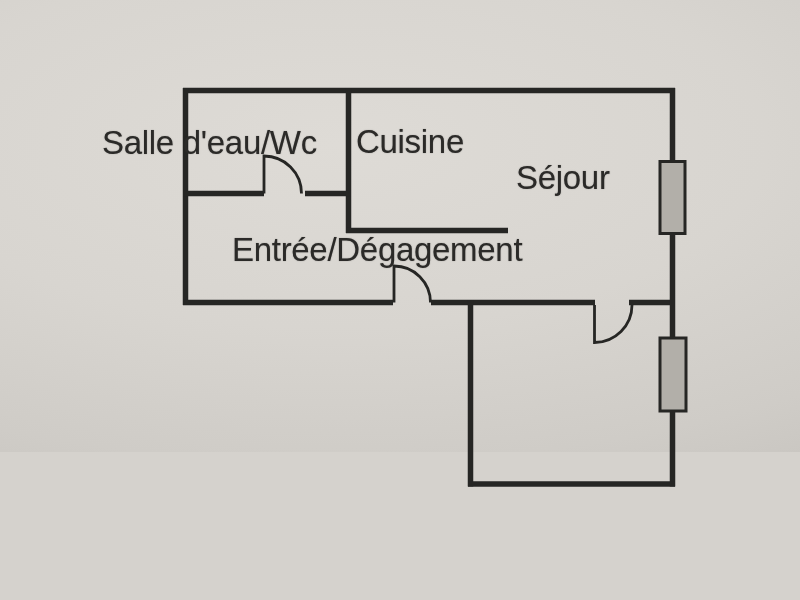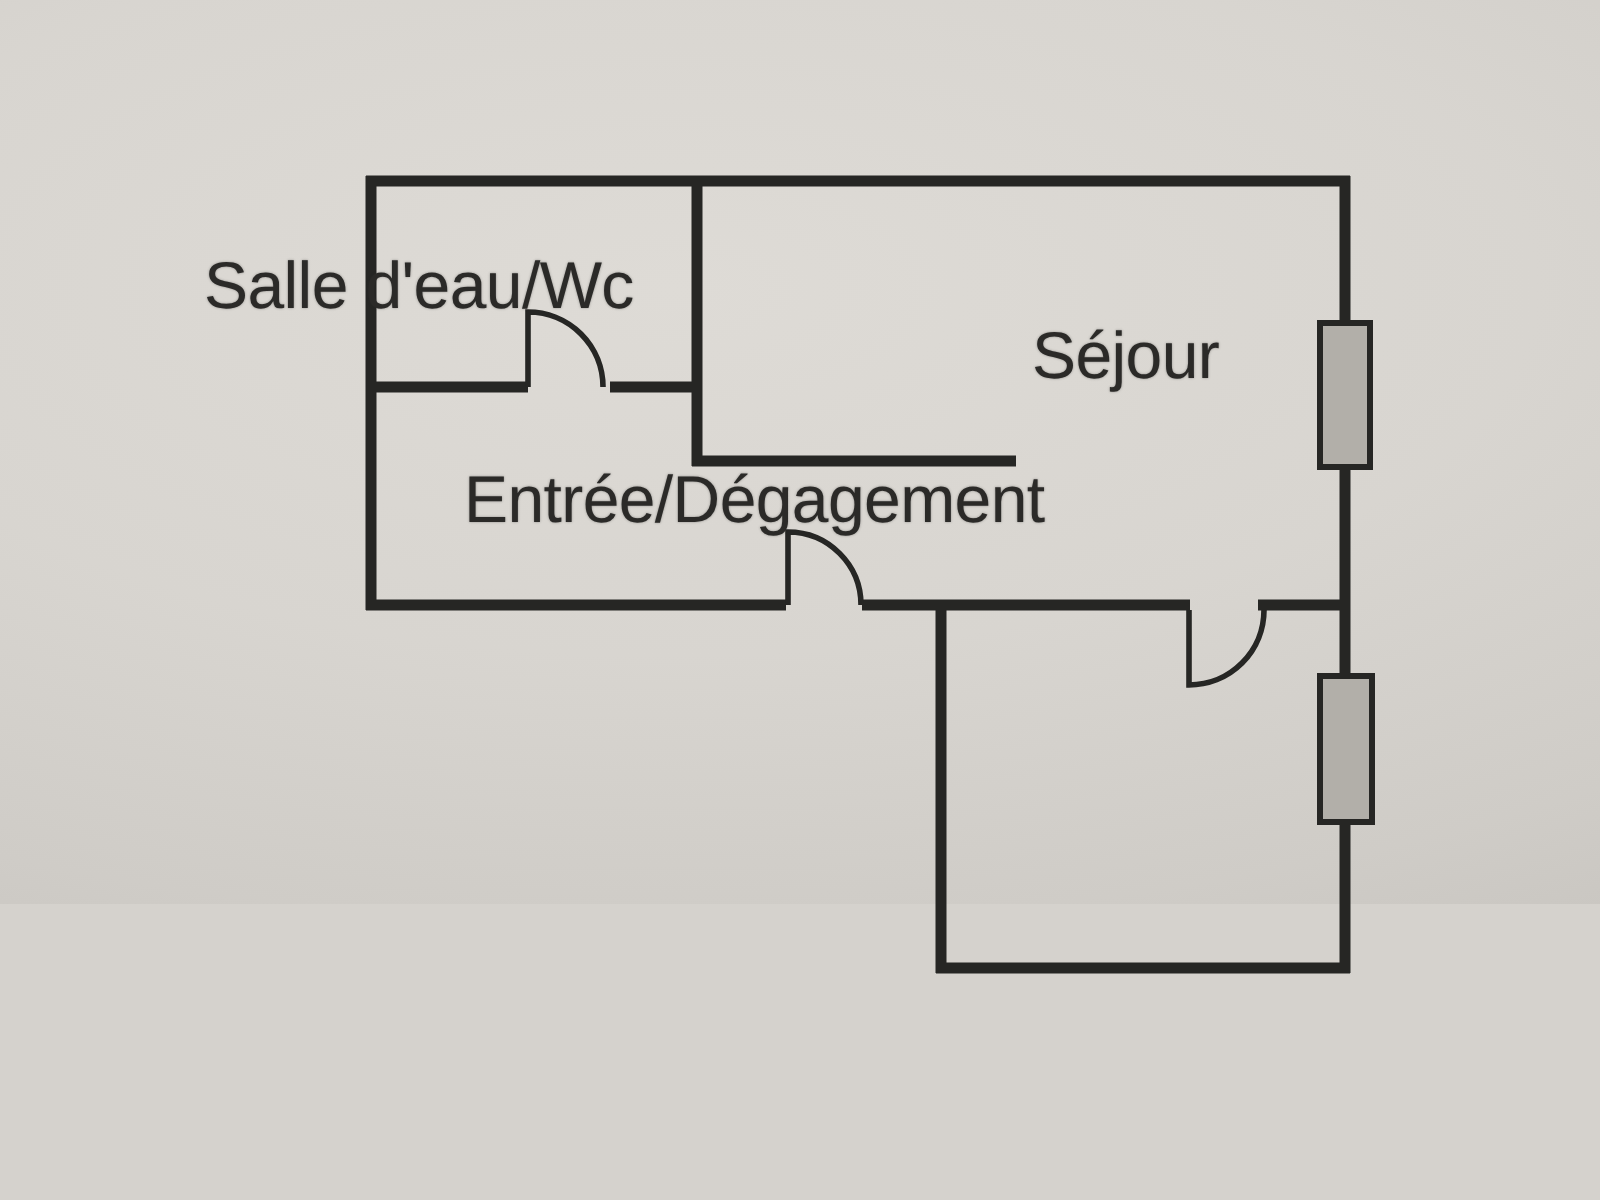--- a/index.html
+++ b/index.html
@@ -84,19 +84,20 @@
     <path class="door" d="M264,193.5 V156 A37.5,37.5 0 0 1 301.5,193.5"></path>
     <path class="door" d="M394,302.5 V266 A36.5,36.5 0 0 1 430.5,302.5"></path>
     <path class="door" d="M594.5,305 V342.5 A37.5,37.5 0 0 0 632,305"></path>
 
     <rect class="window-rect" x="660" y="161.5" width="25" height="72"></rect>
     <rect class="window-rect" x="660" y="338" width="26" height="73"></rect>
   </svg>
 
   <div class="plan-label lbl-salle">Salle d'eau/Wc</div>
 
+  <div class="plan-label lbl-cuisine">Cuisine</div>
 
   <div class="plan-label lbl-sejour">Séjour</div>
 
   <div class="plan-label lbl-entree">Entrée/Dégagement</div>
 
 
 </div>
 
 </body></html>

